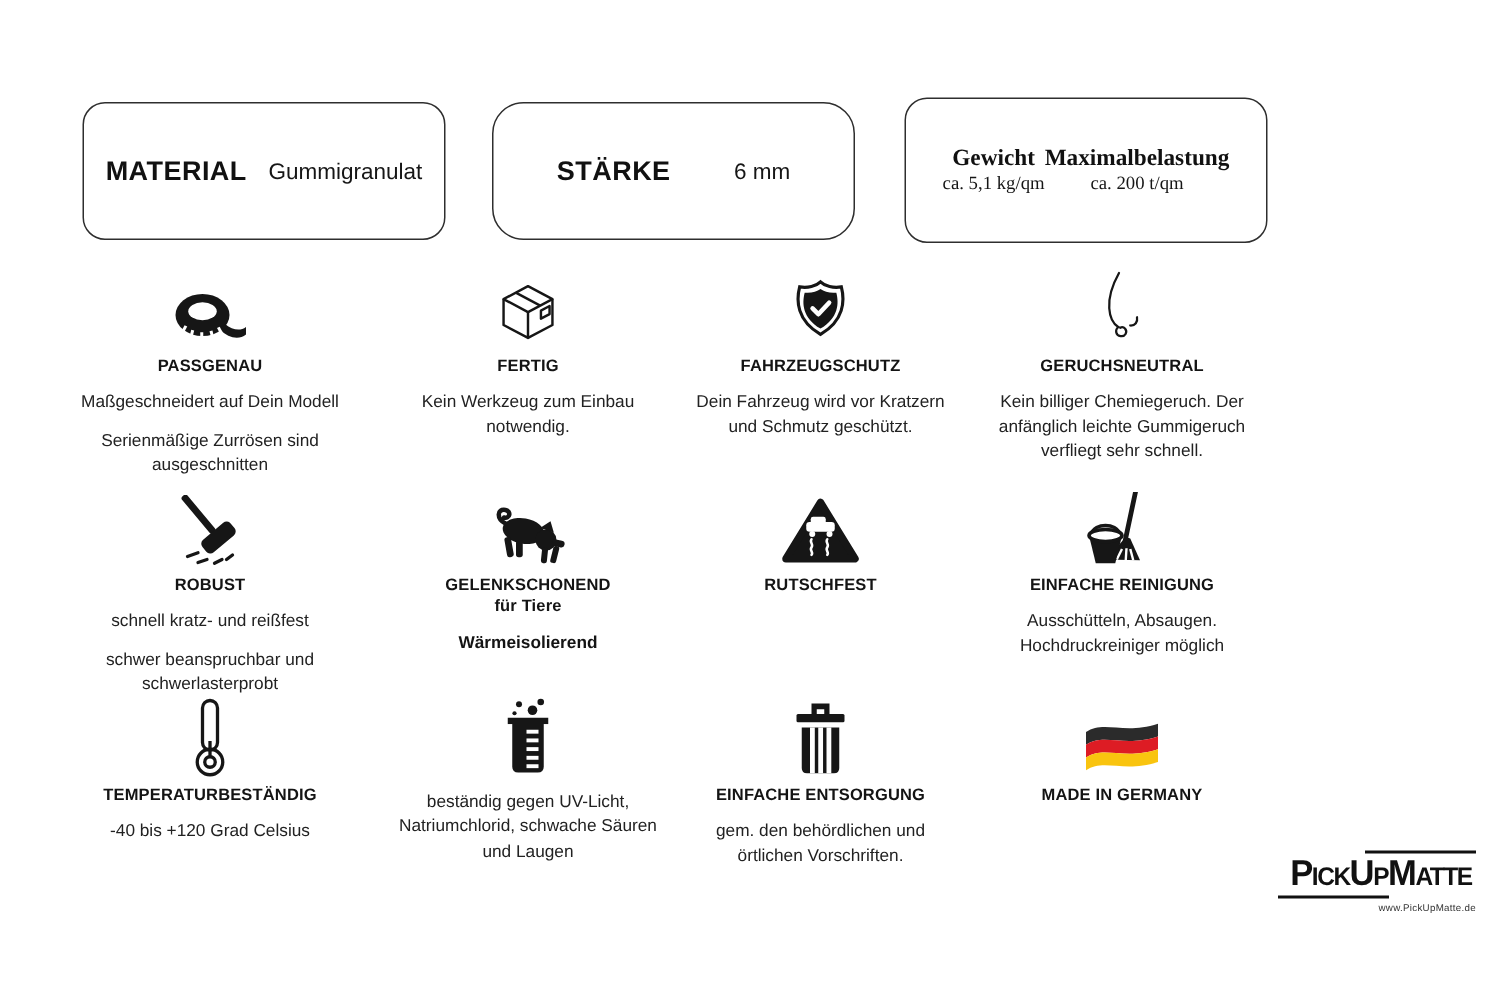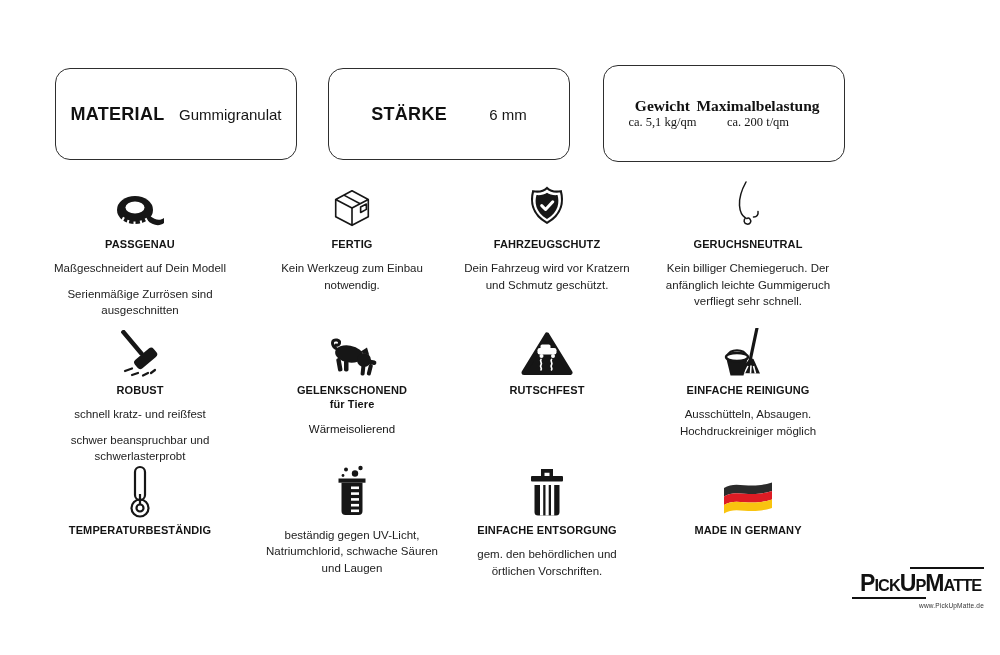--- a/index.html
+++ b/index.html
@@ -3,39 +3,39 @@
 <meta charset="utf-8">
 <style>
   html,body{margin:0;padding:0;}
   body{font-family:"Liberation Sans", sans-serif; background:#fff;}
   .page{position:relative; width:1000px; height:655px; background:#ffffff; overflow:hidden; color:#1a1a1a;}
 
   
   .spec-box{position:absolute; border:1.6px solid #2e2e2e; border-radius:15px; background:#fff;
             display:flex; flex-direction:row; justify-content:space-evenly; align-items:center; text-align:center;}
   .spec-box.b1{left:55px; top:68px; width:240px; height:90px;}
-  .spec-box.b2{left:328px; top:68px; width:240px; height:90px;}
+  .spec-box.b2{left:328px; top:68px; width:240px; height:90px;border-radius:21px;}
   .spec-box.b3{left:603px; top:65px; width:240px; height:95px; justify-content:center;font-family:Liberation Serif, serif;}
   .spec-title{font-weight:bold; font-size:18px; letter-spacing:0.3px; color:#111;}
   .spec-value{font-size:15px; color:#161616;}
   .spec-pair{line-height:1.15; margin:3px 0;}
   .spec-pair .spec-label{font-weight:bold; font-size:15.5px; display:block; color:#111;}
   .spec-pair .spec-small{font-size:12.5px; display:block; color:#161616;}
 
   
   .cell{position:absolute; width:210px; text-align:center;}
   .col1{left:35px;} .col2{left:247px;} .col3{left:442px;} .col4{left:643px;}
   .r1{top:178px;} .r2{top:324px;} .r3{top:464px;}
   .icon-box{height:54px; display:flex; align-items:flex-end; justify-content:center; margin-bottom:5px;}
   .cell-title{font-weight:bold; font-size:11px; line-height:1.3; color:#141414; letter-spacing:0.1px;}
   .tl{display:block;}
   .cell-desc{font-size:11.5px; line-height:1.42; color:#222;}
   .cell-desc p{margin:9px auto 0; max-width:185px;}
   .cell-desc.narrow p{max-width:168px;}
-  .cell-desc.bold-desc p{font-weight:normal; color:#141414;}
+  .cell-desc.bold-desc p{font-weight:bold; color:#141414;}
 
   
   .logo{position:absolute; right:16px; bottom:46px; width:132px; text-align:center;}
   .logo-bar-top{height:2.5px; background:#111; width:74px; margin:0 0 1px auto;}
   .logo-text{font-weight:bold; font-size:24px; font-variant:small-caps; letter-spacing:-1px;
              transform:scaleX(.96); transform-origin:right; color:#111; line-height:1.05; white-space:nowrap;}
   .logo-bar-bottom{height:2.5px; background:#111; width:74px; margin:1px auto 3px 0;}
   .logo-site{font-size:6.5px; color:#333; text-align:right; letter-spacing:0.2px;}
 </style>
 </head>
@@ -231,20 +231,23 @@
       <svg width="36" height="53" viewBox="0 0 36 53" fill="none" stroke="#161616" stroke-width="2.2">
         <rect x="13" y="2" width="10" height="33" rx="5"></rect>
         <circle cx="18" cy="43" r="8.5"></circle>
         <circle cx="18" cy="43" r="3.5"></circle>
         <path d="M18 29 V39"></path>
       </svg>
     </div>
     <div class="cell-title">
       <span class="tl">TEMPERATURBESTÄNDIG</span>
     </div>
+    <div class="cell-desc">
+      <p>-40 bis +120 Grad Celsius</p>
+    </div>
   </div>
 
   <div class="cell col2 r3">
     <div class="icon-box">
       <svg width="44" height="53" viewBox="0 0 44 53">
         <g fill="#161616">
           <circle cx="16" cy="4.5" r="2"></circle>
           <circle cx="25" cy="8.5" r="3.2"></circle>
           <circle cx="30.5" cy="3" r="2.2"></circle>
           <circle cx="13" cy="10.5" r="1.4"></circle>

